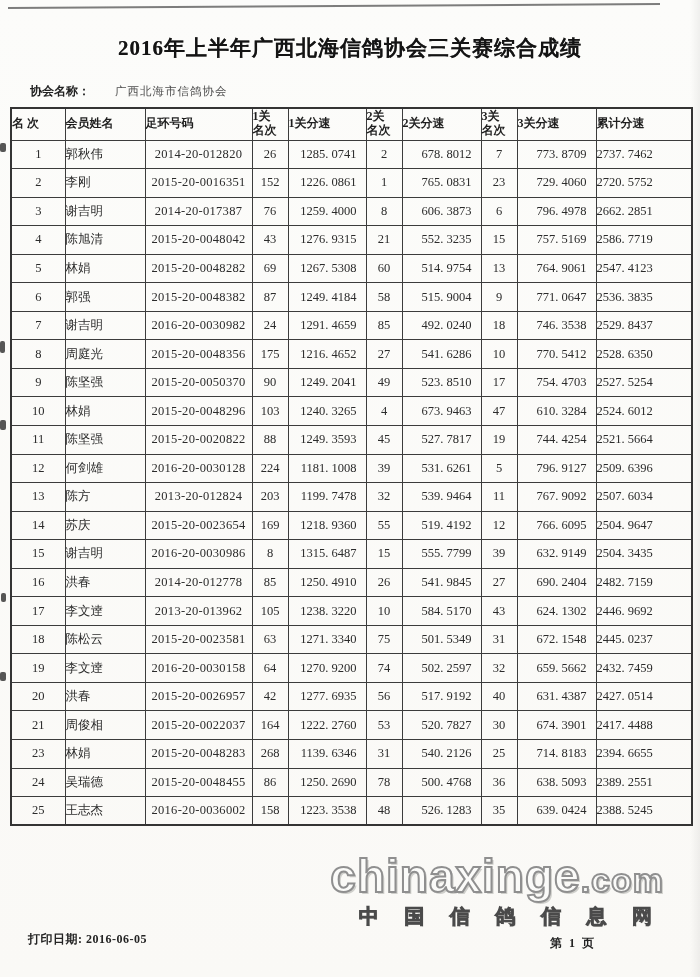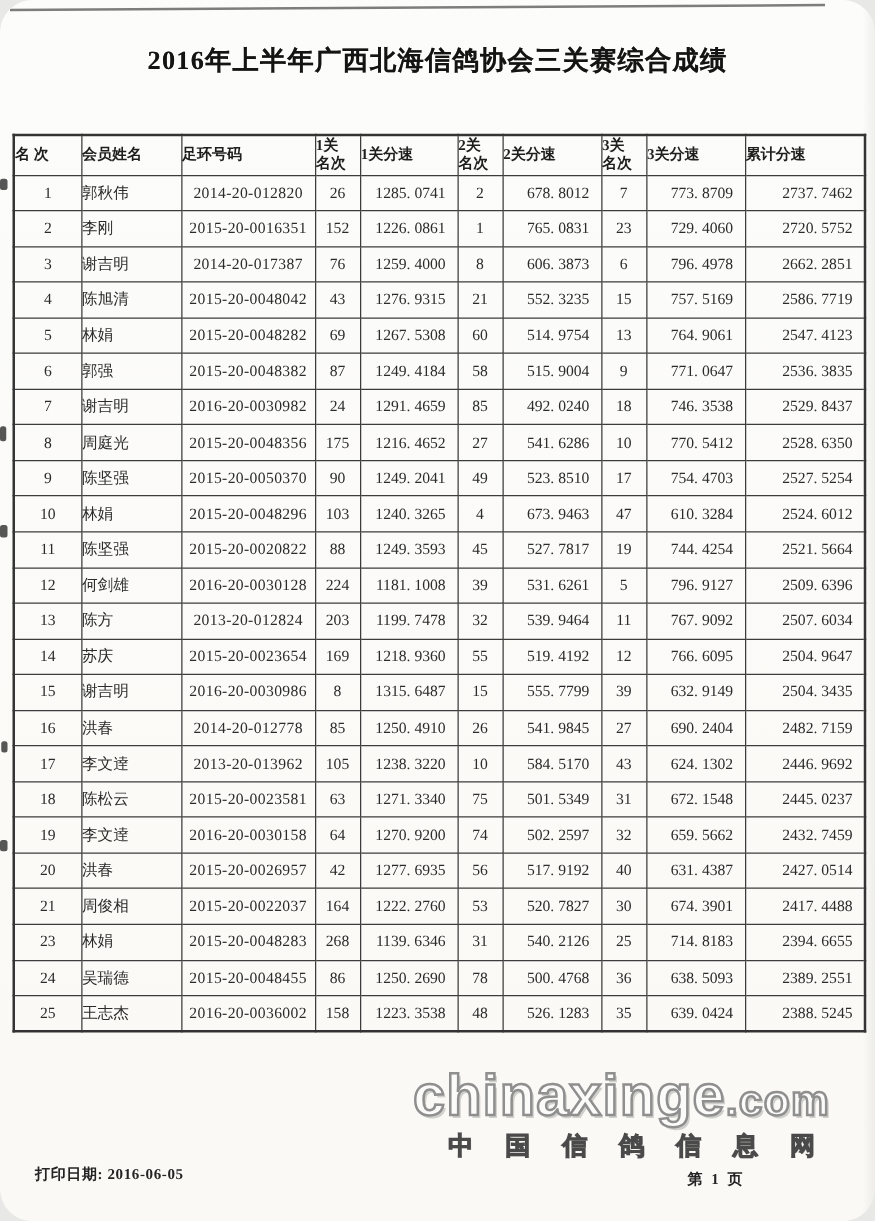--- a/index.html
+++ b/index.html
@@ -3,21 +3,20 @@
 <meta charset="utf-8">
 <style>
   * { margin:0; padding:0; box-sizing:border-box; }
   html,body { background:#e8e8e6; }
   .page {
     position:relative; width:700px; height:977px; margin:0 auto;
     background:linear-gradient(180deg,#fcfcfa 0%,#faf9f6 100%);
     overflow:hidden;
     font-family:"Liberation Serif","DejaVu Serif",serif;
     color:#2b2b2b;
-    border-radius:26px;
   }
   .page::after{
     content:""; position:absolute; right:0; top:0; width:10px; height:100%;
     background:linear-gradient(90deg, rgba(0,0,0,0) 0%, rgba(0,0,0,0.05) 100%);
     pointer-events:none;
   }
   .artifact-topline{
     position:absolute; top:5px; left:8px; width:652px; height:2px;
     background:#5d5d5d; opacity:.8; transform:rotate(-0.35deg);
   }
@@ -46,21 +45,21 @@
   }
   table.results tbody tr{ height:28.56px; }
   table.results td{ font-size:12.5px; vertical-align:middle; }
   th.h0{width:54px} th.h1{width:80px} th.h2{width:107px} th.h3{width:36px}
   th.h4{width:78px} th.h5{width:36px} th.h6{width:79px} th.h7{width:36px}
   th.h8{width:79px} th.h9{width:96px}
   td.c0,td.c3,td.c5,td.c7{ text-align:center; }
   td.c1{ text-align:left; font-size:13px; }
   td.c2{ text-align:center; letter-spacing:.3px; }
   td.c4,td.c6,td.c8{ text-align:right; padding-right:9px; }
-  td.c9{ text-align:right; padding-right:9px; }
+  td.c9{ padding-right:9px; }
   .watermark{
     position:absolute; top:853px; right:36px; text-align:right;
     font-family:"Liberation Sans","DejaVu Sans",sans-serif;
   }
   .wm-domain-line{
     font-weight:bold; color:#fbfbf9; line-height:1;
     -webkit-text-stroke:2px #8f8f8f;
     text-shadow:2px 2px 0 #cfcfcb;
     letter-spacing:1px;
   }
@@ -89,20 +88,24 @@
 
   <div class="artifact-topline"></div>
   <div class="speck" style="left:0; top:143px; width:6px; height:9px;"></div>
   <div class="speck" style="left:0; top:341px; width:5px; height:12px;"></div>
   <div class="speck" style="left:0; top:420px; width:6px; height:10px;"></div>
   <div class="speck" style="left:1px; top:593px; width:5px; height:9px;"></div>
   <div class="speck" style="left:0; top:672px; width:6px; height:9px;"></div>
 
   <div class="title">2016年上半年广西北海信鸽协会三关赛综合成绩</div>
 
+  <div class="assoc-line">
+    <span class="assoc-label">协会名称：</span>
+    <span class="assoc-value">广西北海市信鸽协会</span>
+  </div>
 
   <table class="results">
     <thead>
       <tr id="header-row">
           <th class="h0">名 次</th>
           <th class="h1">会员姓名</th>
           <th class="h2">足环号码</th>
           <th class="h3">1关
 名次</th>
           <th class="h4">1关分速</th>

